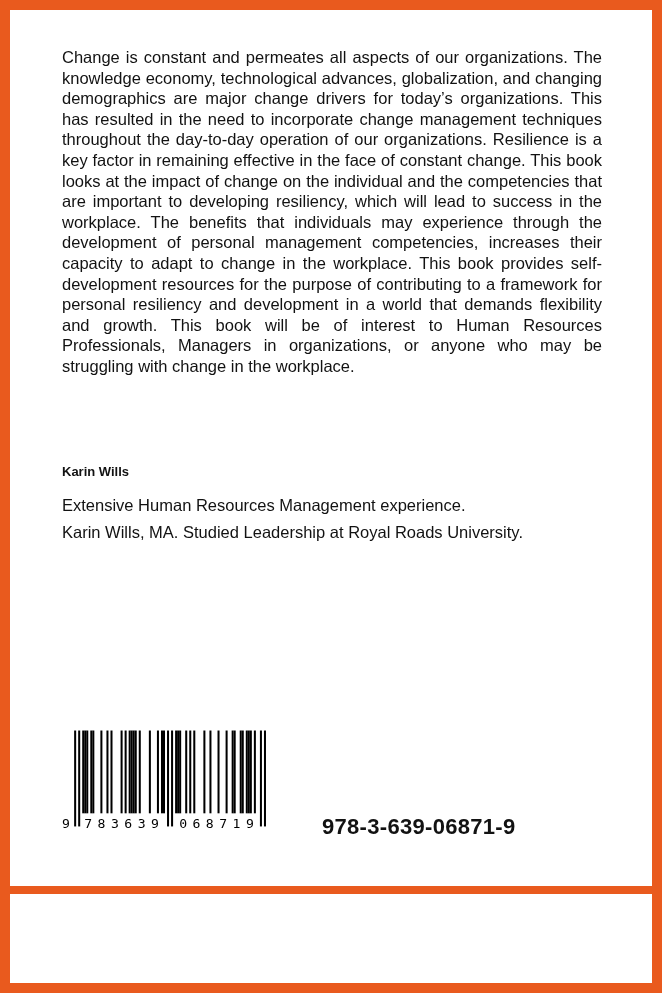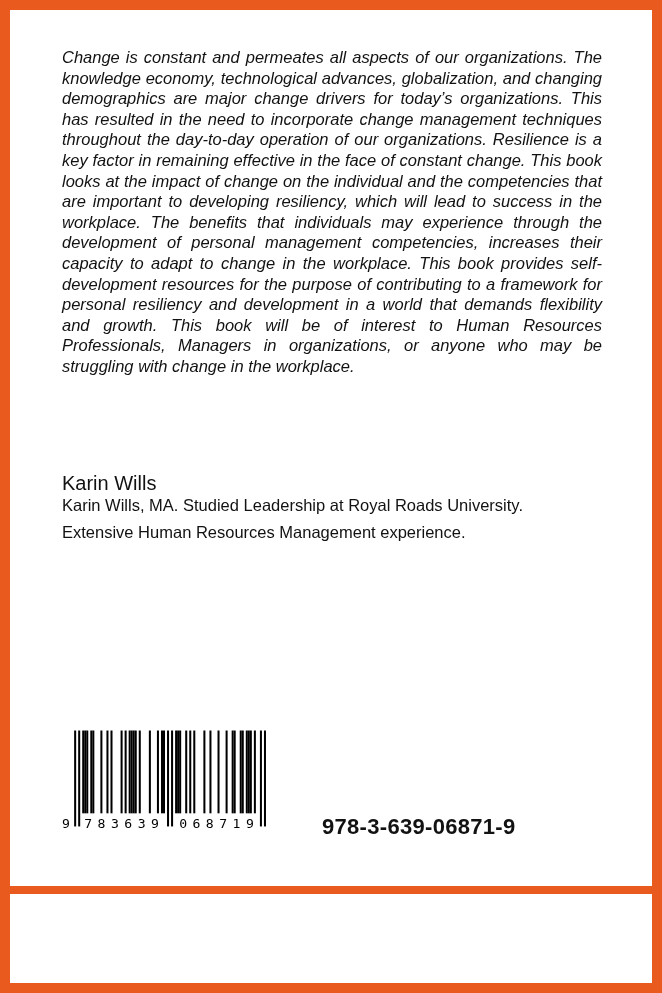--- a/index.html
+++ b/index.html
@@ -20,29 +20,27 @@
     background: #ffffff;
   }
   .desc {
     position: absolute;
     left: 62px; top: 47px;
     width: 540px;
     font-size: 16.5px;
     line-height: 20.6px;
     text-align: justify;
     color: #121212;
-    font-style: italic;
   }
   .author-name {
     position: absolute;
     left: 62px; top: 464px;
-    font-size: 20px;
-    font-weight: normal;
+    font-size: 13px;
+    font-weight: bold;
     color: #121212;
-    margin-top: 8px;
   }
   .author-bio {
     position: absolute;
     left: 62px; top: 492px;
     font-size: 16.5px;
     line-height: 27px;
     color: #121212;
   }
   .barcode {
     position: absolute;
@@ -74,22 +72,22 @@
 <body>
 
 <div class="cover">
   <div class="page"></div>
 
   <p class="desc">Change is constant and permeates all aspects of our organizations. The knowledge economy, technological advances, globalization, and changing demographics are major change drivers for today’s organizations. This has resulted in the need to incorporate change management techniques throughout the day-to-day operation of our organizations. Resilience is a key factor in remaining effective in the face of constant change. This book looks at the impact of change on the individual and the competencies that are important to developing resiliency, which will lead to success in the workplace. The benefits that individuals may experience through the development of personal management competencies, increases their capacity to adapt to change in the workplace. This book provides self-development resources for the purpose of contributing to a framework for personal resiliency and development in a world that demands flexibility and growth. This book will be of interest to Human Resources Professionals, Managers in organizations, or anyone who may be struggling with change in the workplace.</p>
 
   <div class="author-name">Karin Wills</div>
 
   <div class="author-bio">
+    <div>Extensive Human Resources Management experience.</div>
     <div>Karin Wills, MA. Studied Leadership at Royal Roads University.</div>
-    <div>Extensive Human Resources Management experience.</div>
   </div>
 
   <div class="barcode">
     <svg viewBox="0 0 206 100" preserveAspectRatio="xMidYMid meet">
       <g>
           <rect x="14" y="0" width="2" height="95" fill="#000"></rect>
           <rect x="18" y="0" width="2" height="95" fill="#000"></rect>
           <rect x="22" y="0" width="2" height="82" fill="#000"></rect>
           <rect x="24" y="0" width="2" height="82" fill="#000"></rect>
           <rect x="26" y="0" width="2" height="82" fill="#000"></rect>

